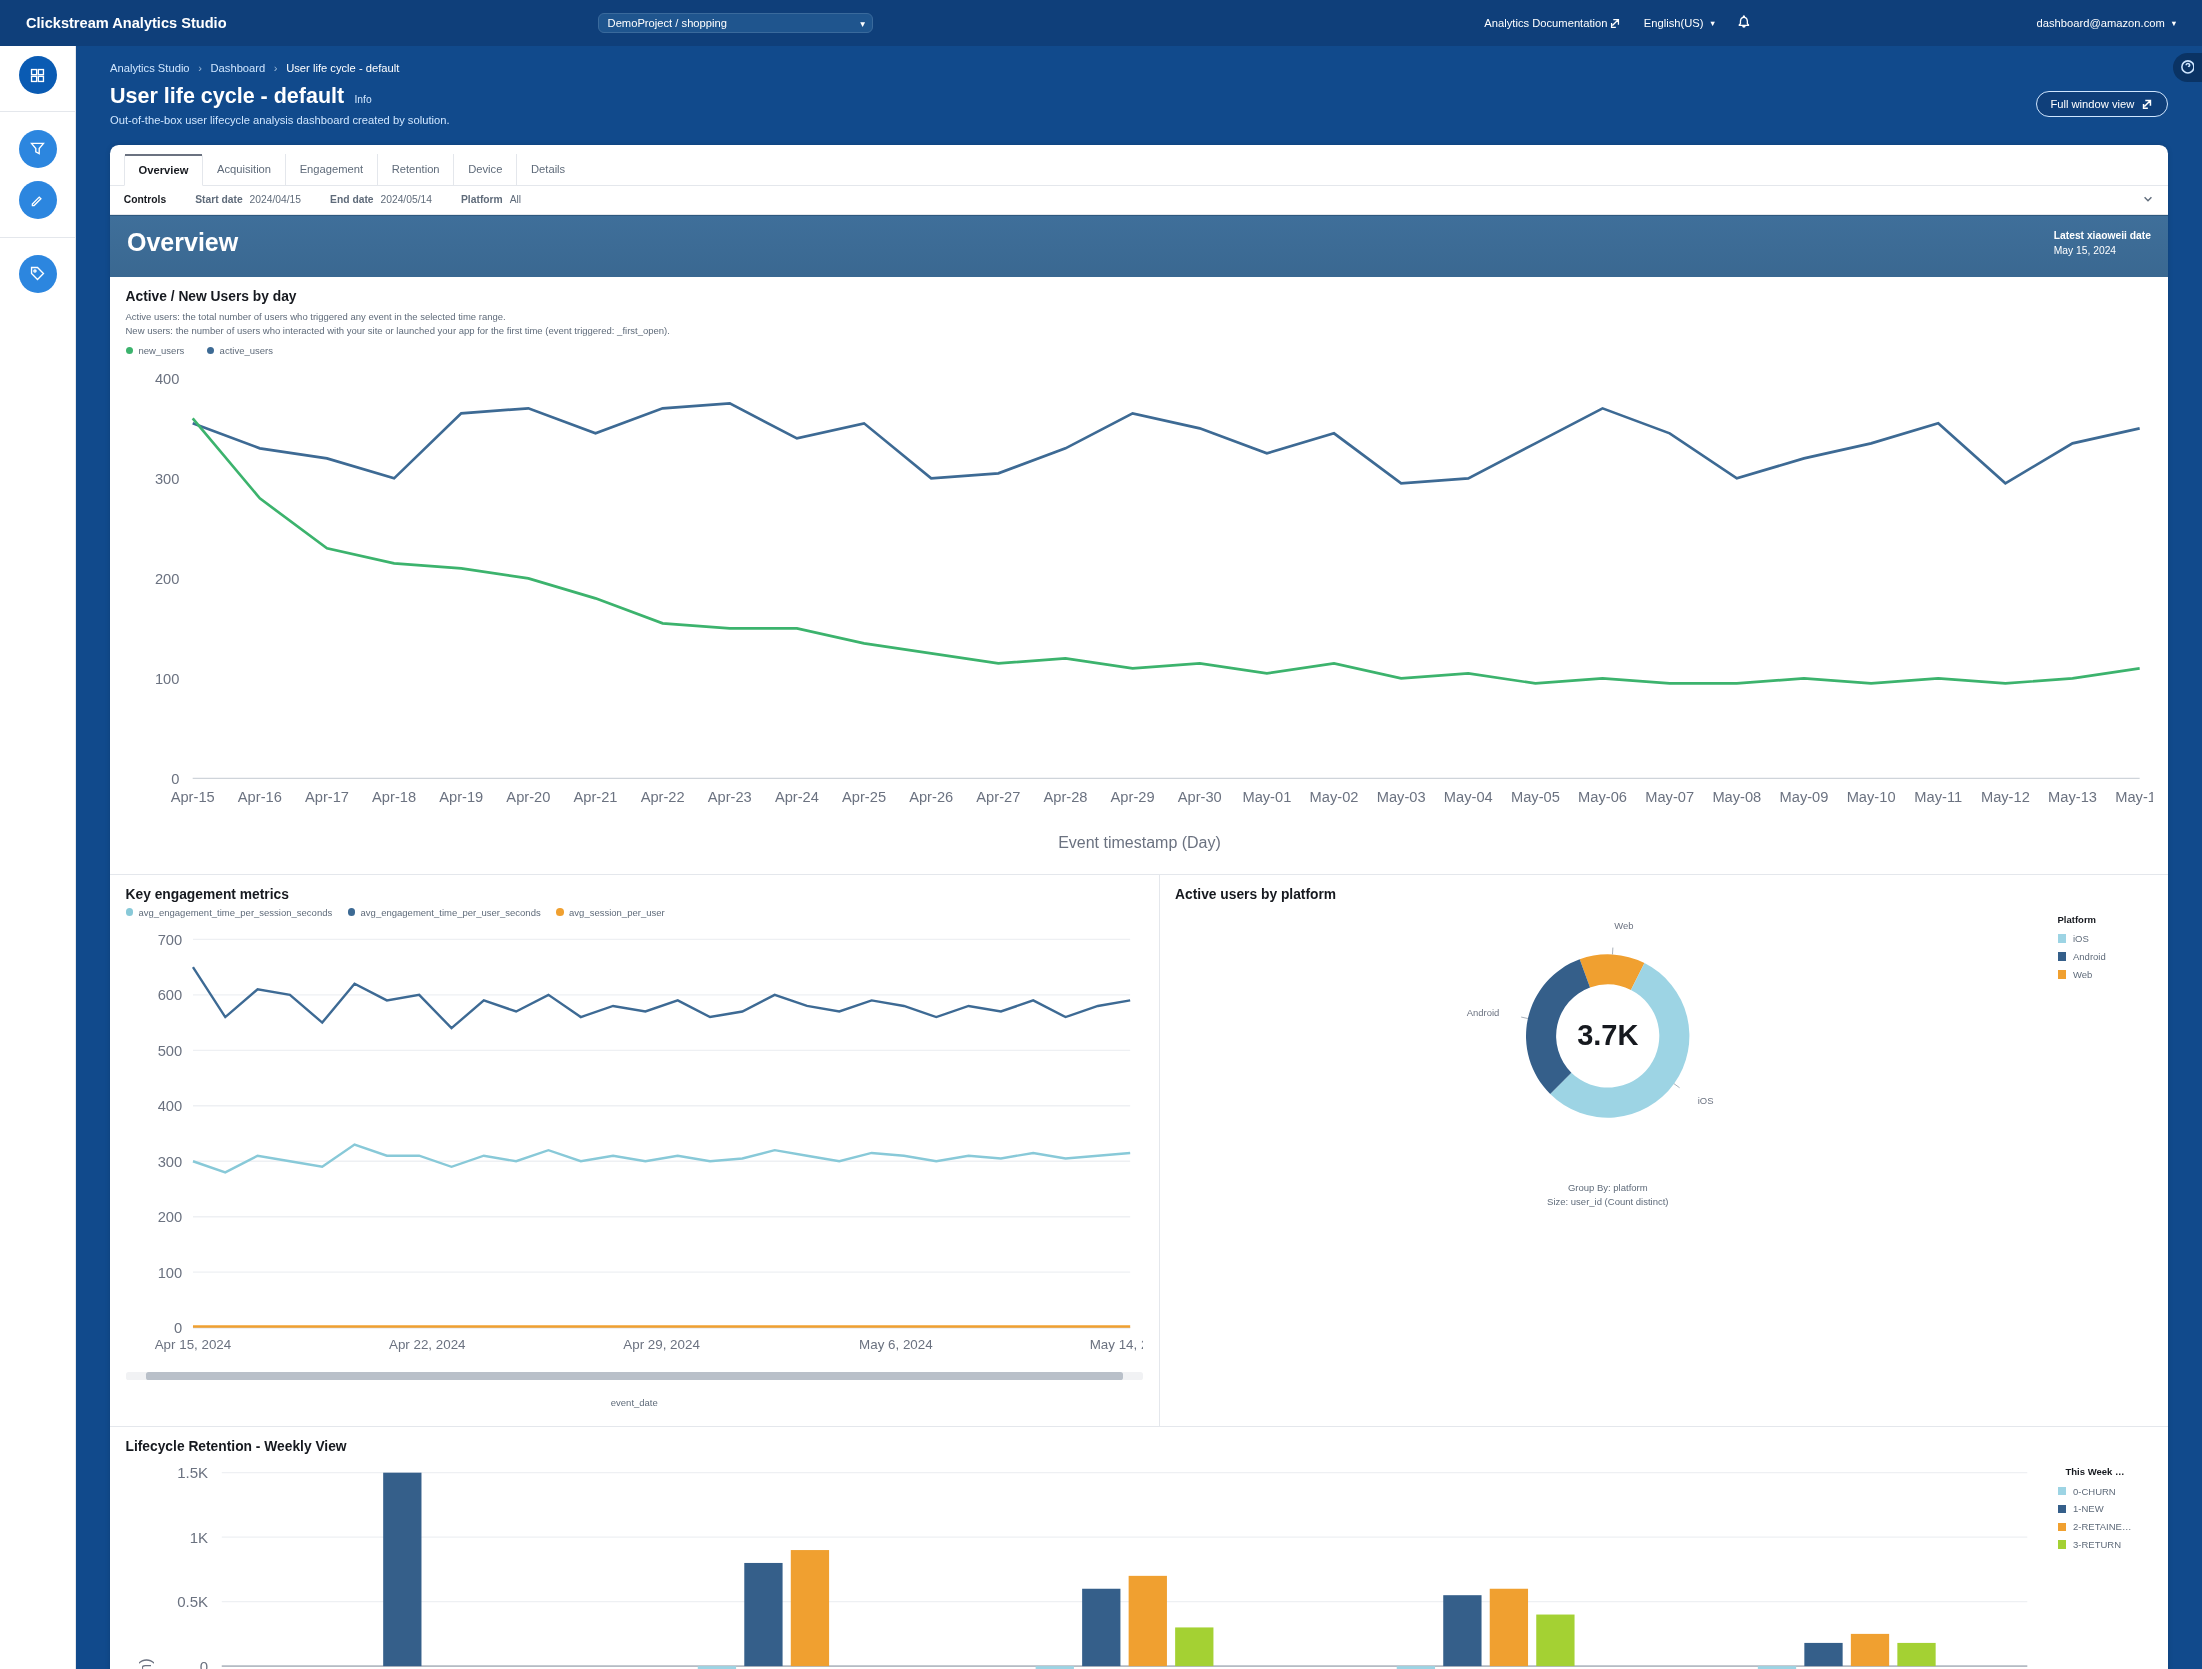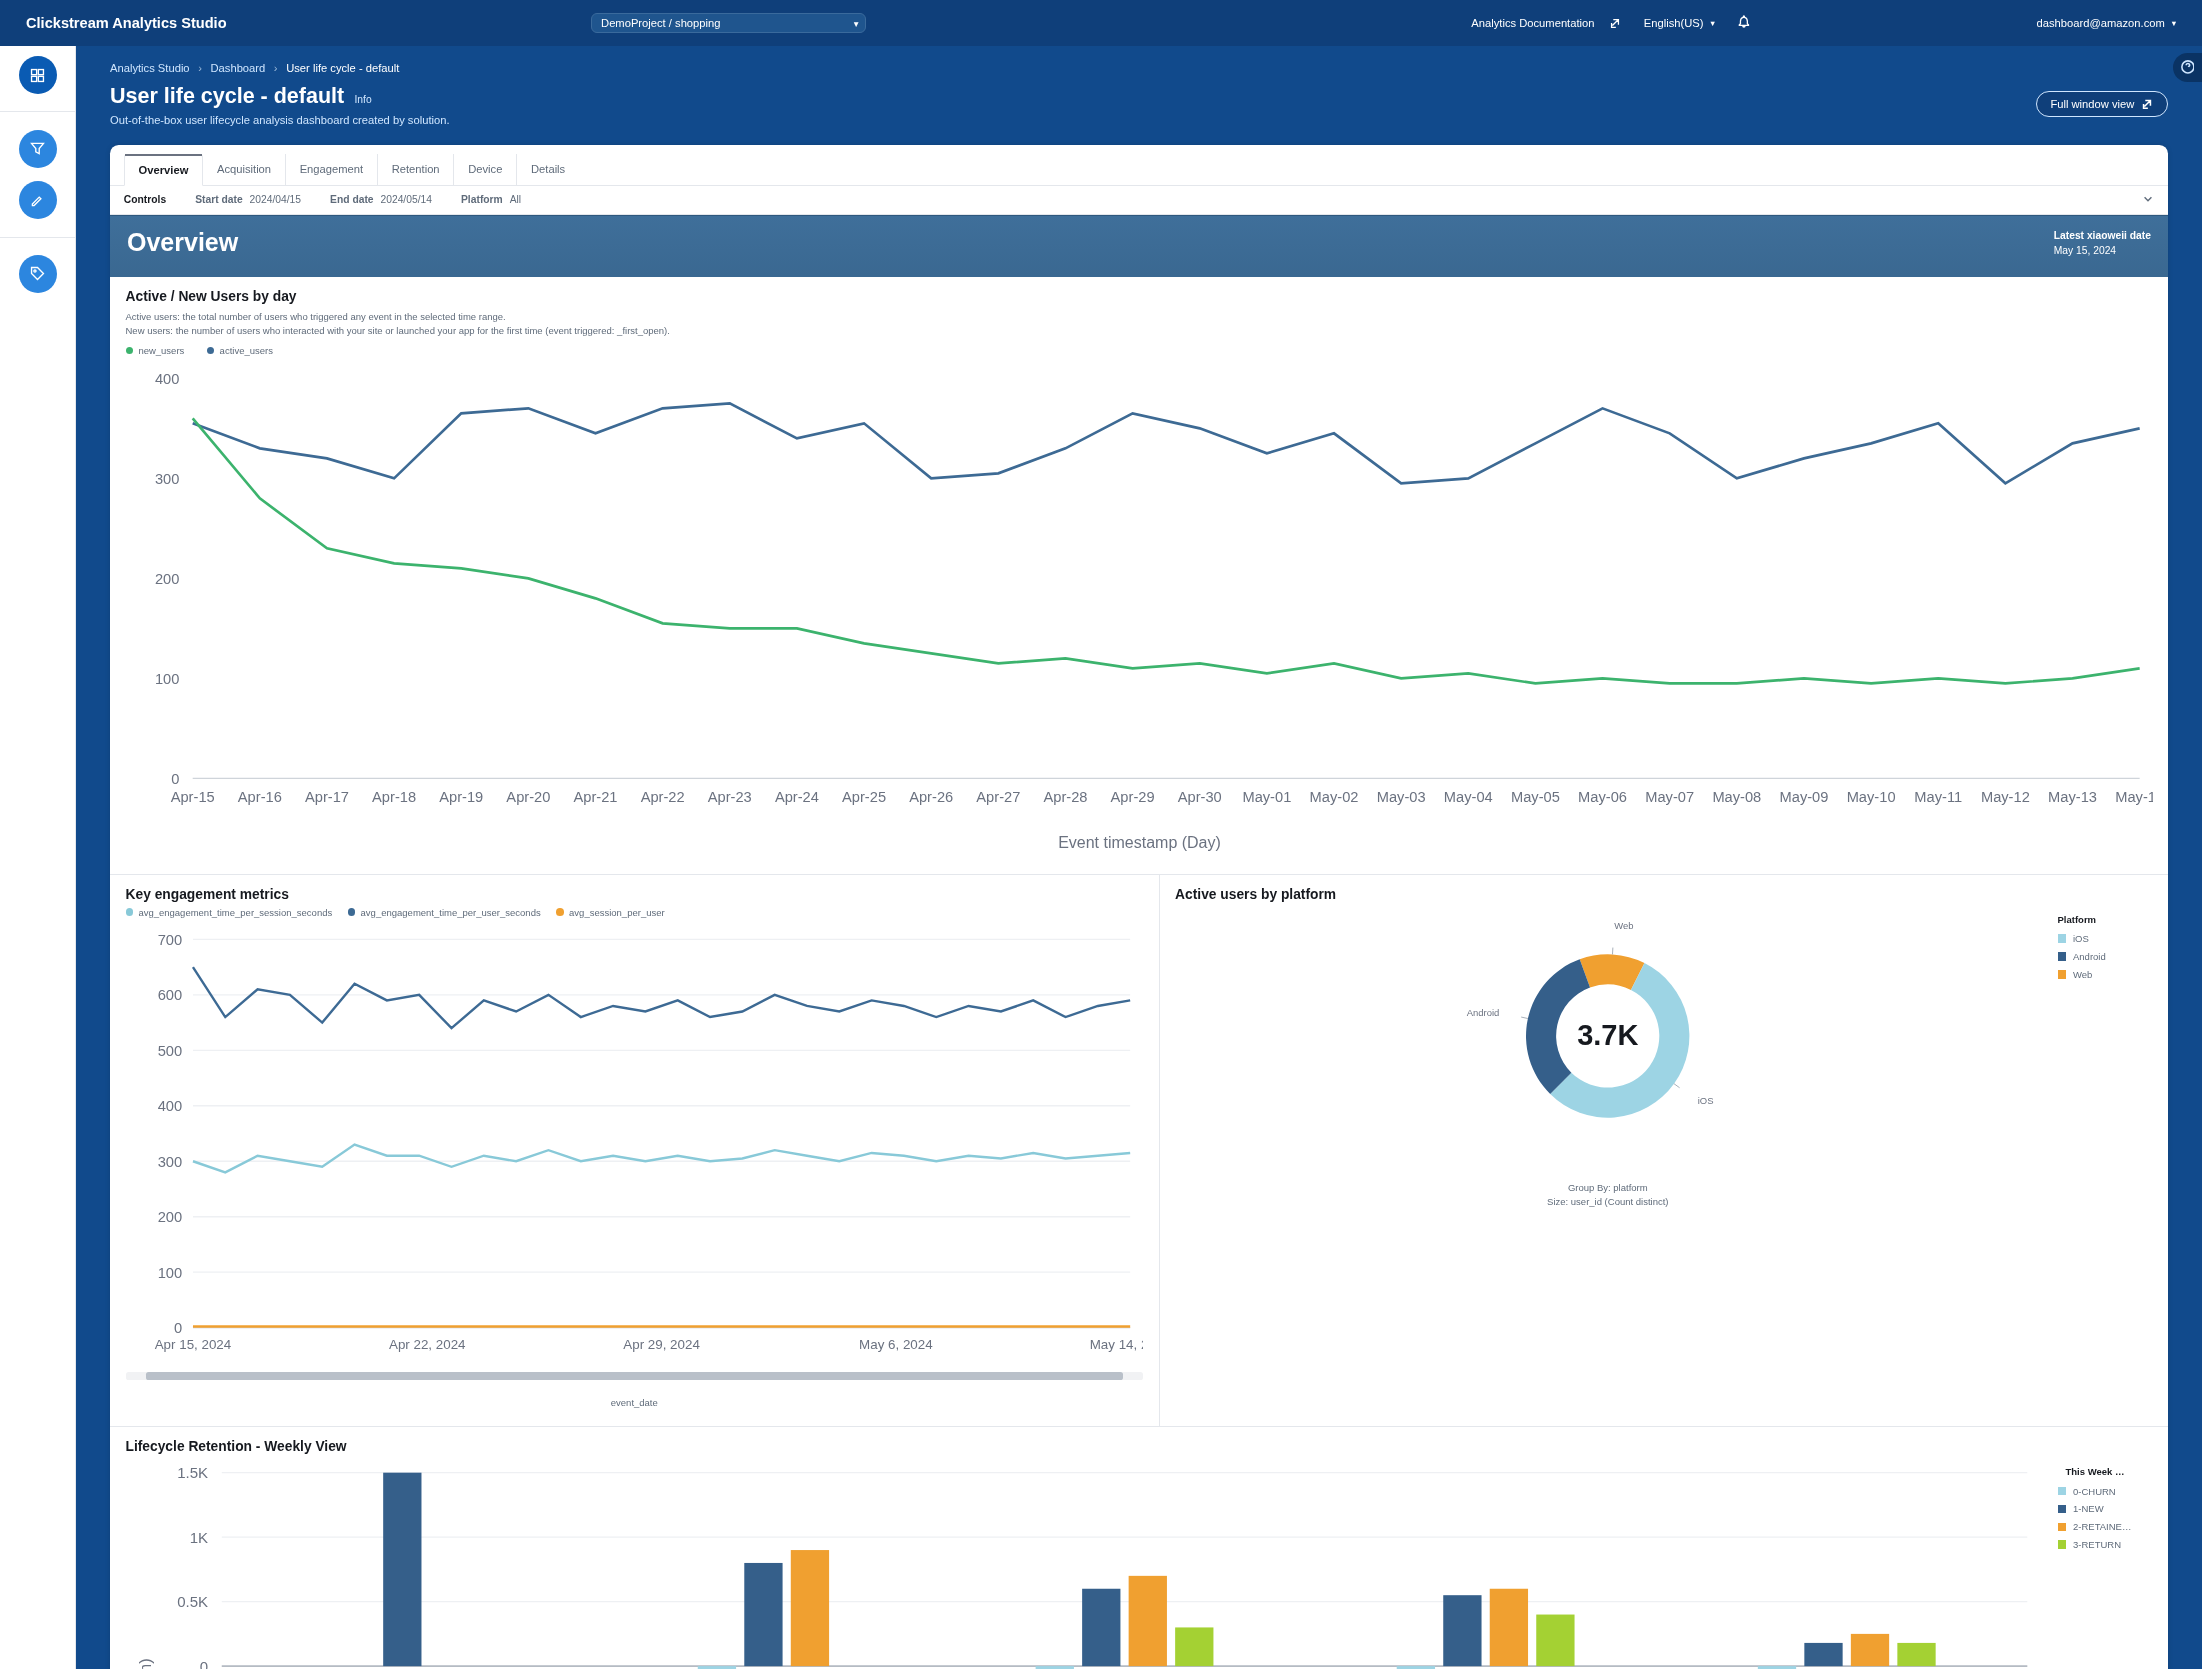--- a/index.html
+++ b/index.html
@@ -30,21 +30,21 @@
   body{font-size:12px;}
   a{color:inherit;text-decoration:none;}
 
   
   .top-header{background:var(--header-bg);color:#fff;height:46px;display:flex;align-items:center;padding:0 26px;gap:26px;}
   .app-title{font-weight:700;font-size:14.6px;}
   .project-select{margin-left:auto;margin-right:auto;position:relative;left:-120px;}
   .project-select .sel{background:#1f558e;border:0.9px solid #3a6a9c;color:#fff;padding:3.4px 24px 3.4px 8.6px;border-radius:6px;font-size:11.2px;width:275px;display:flex;align-items:center;cursor:pointer;position:relative;}
   .project-select .sel:after{content:"▾";position:absolute;right:6.9px;top:50%;transform:translateY(-50%);font-size:9.5px;}
   .header-right{display:flex;align-items:center;gap:22.4px;font-size:11.2px;}
-  .header-link{display:flex;align-items:center;gap:15px;cursor:pointer;}
+  .header-link{display:flex;align-items:center;gap:2px;cursor:pointer;}
   .header-link svg{width:12px;height:12px;}
   .lang-menu,.user-menu{display:flex;align-items:center;gap:5.2px;cursor:pointer;}
   .lang-menu:after,.user-menu:after{content:"▾";font-size:8.6px;margin-left:1.7px;}
   .bell-icon svg,.user-icon svg,.help-icon svg{width:13.8px;height:13.8px;fill:none;stroke:#fff;stroke-width:1.5;}
 
   
   .shell{display:flex;min-height:calc(100vh - 46px - 34px);}
   .sidebar{width:76px;background:#fff;border-right:0.9px solid var(--panel-sep);display:flex;flex-direction:column;align-items:center;padding-top:10.3px;gap:13.8px;position:relative;}
   .side-btn{width:38px;height:38px;border-radius:50%;background:#0972d3;display:flex;align-items:center;justify-content:center;cursor:pointer;}
   .side-btn.light{background:#2c86df;}

